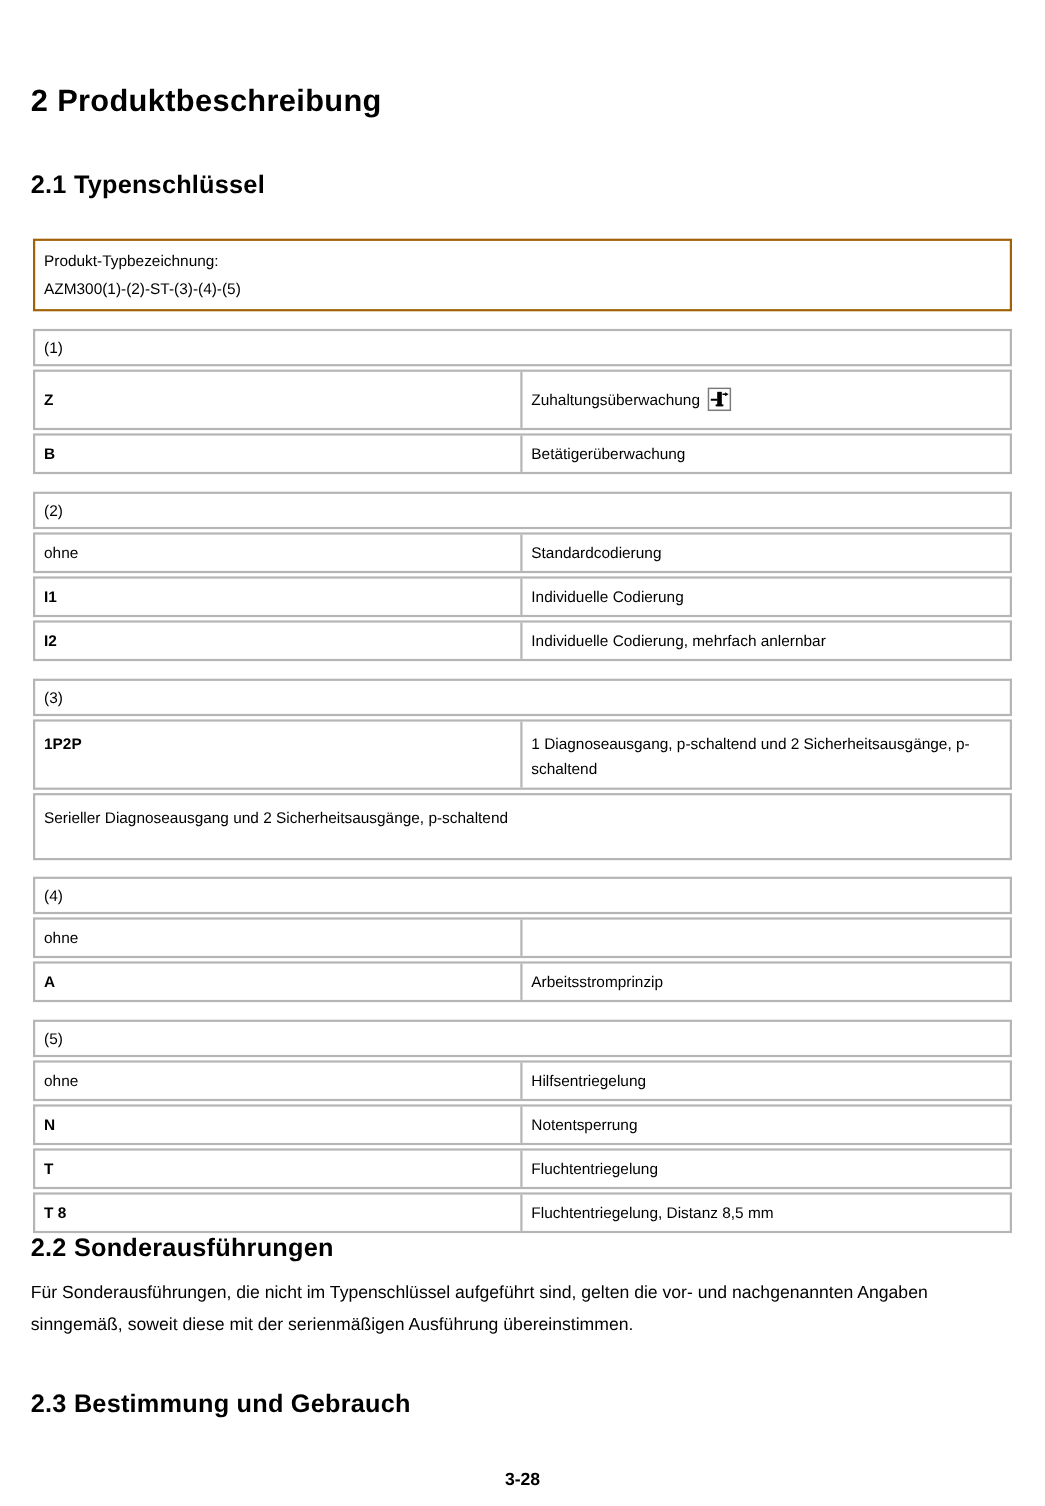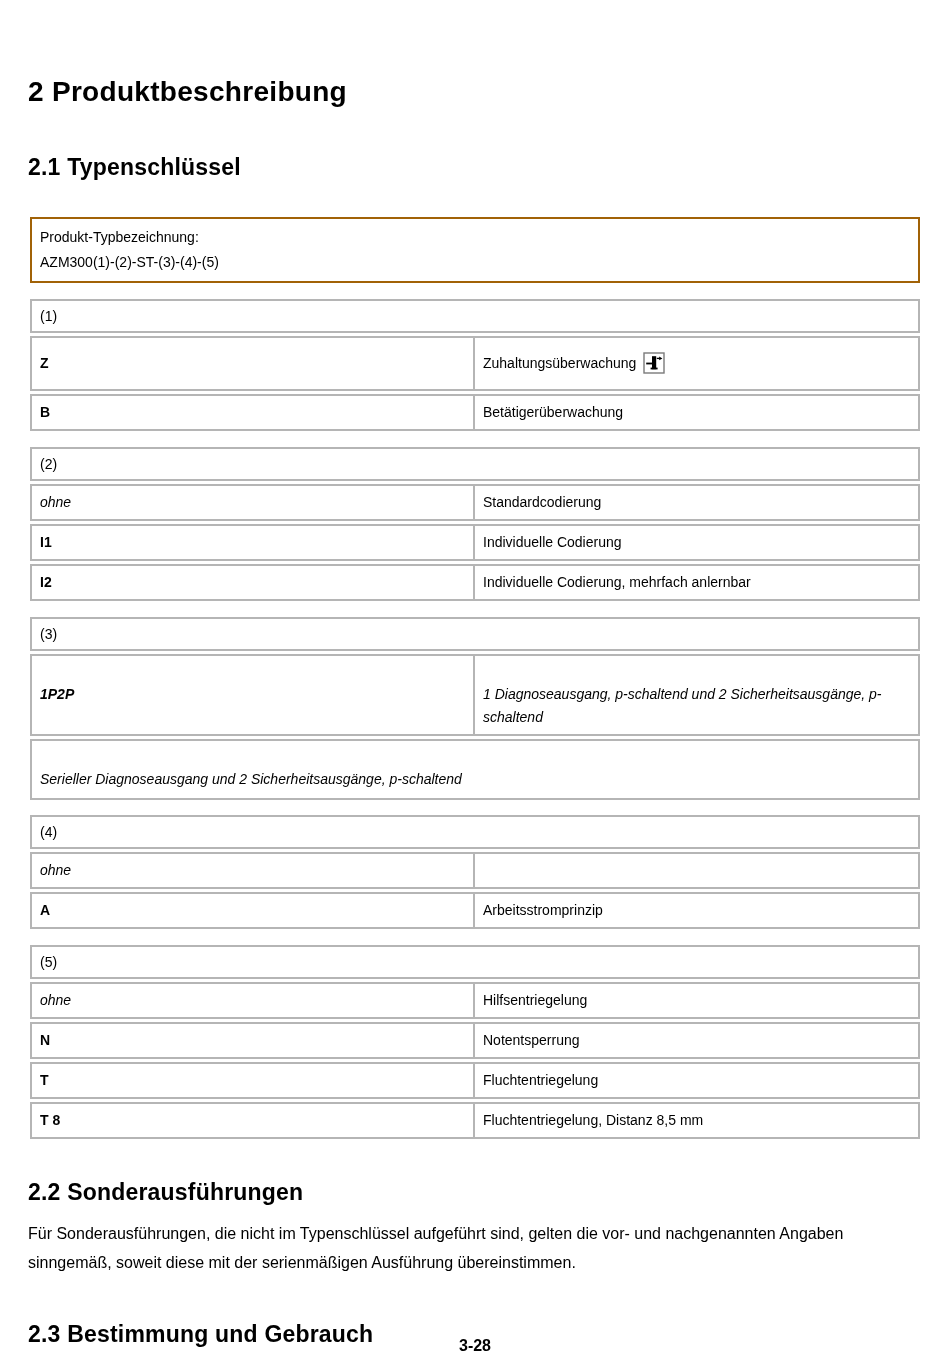--- a/index.html
+++ b/index.html
@@ -24,21 +24,21 @@
     letter-spacing: 0.3px;
   }
   h2.section {
     font-size: 23px;
     font-weight: bold;
     line-height: 1.15;
     margin: 0 30px 0 28px;
     letter-spacing: 0.2px;
   }
   #section-21 { margin-top: 46px; }
-  #section-22 { margin-top: 40px; }
+  #section-22 { }
   #section-23 { margin-top: 44px; }
 
   .type-box {
     box-sizing: border-box;
     width: 890px;
     margin: 36px 30px 0 30px;
     border: 2px solid #a16207;
     padding: 6px 8px;
     font-size: 14px;
     line-height: 25px;
@@ -77,24 +77,23 @@
     display: flex;
     align-items: center;
   }
   .cell.code {
     flex: 0 0 443px;
     border-right: 2px solid #b5b5b5;
     font-weight: bold;
   }
   .cell.code.em {
     font-weight: normal;
-    font-style: italic;
   }
   .cell.desc { flex: 1 1 auto; border-radius: 18px; }
-  .trow.tall .cell { align-items: flex-start; padding-top: 27px; font-style: italic; }
+  .trow.tall .cell { align-items: flex-start; padding-top: 9px; }
 
   .icon-box {
     display: inline-block;
     vertical-align: middle;
     margin-left: 7px;
     line-height: 0;
   }
 
   p.body-text {
     width: 890px;

